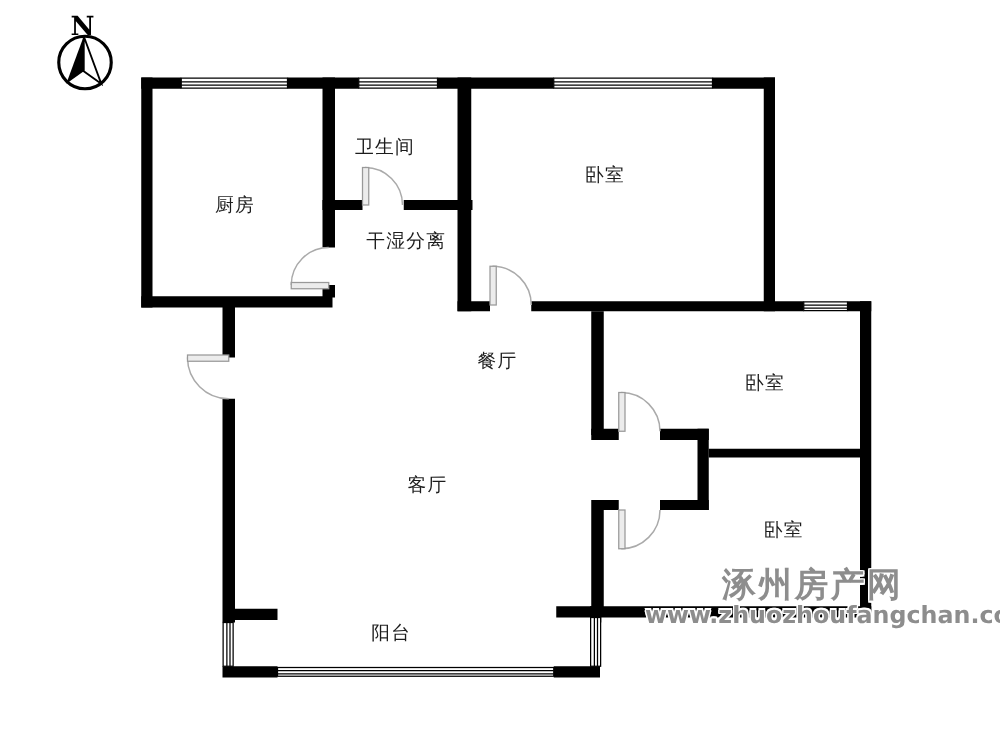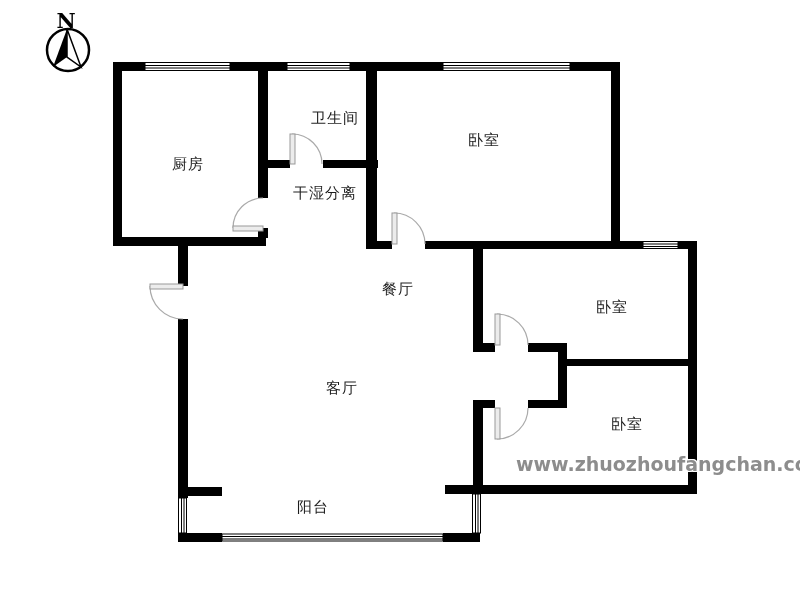--- a/index.html
+++ b/index.html
@@ -139,26 +139,27 @@
 
     <g>
       <text x="66" y="28" text-anchor="middle" font-family="'DejaVu Serif','Liberation Serif',serif" font-size="21" font-weight="bold" fill="#000">N</text>
       <circle cx="68" cy="50" r="21" fill="none" stroke="#000" stroke-width="2.5"></circle>
       <polygon points="67,29 53,67 67,57" fill="#000"></polygon>
       <polygon points="67,29 67,57 81,67" fill="#fff" stroke="#000" stroke-width="1.5"></polygon>
     </g>
   </svg>
 
   <div class="room-label" style="left:188px;top:152px;margin-top:12px;">厨房</div>
-  <div class="room-label" style="left:308px;top:118px;margin-left:27px;">卫生间</div>
+  <div class="room-label" style="left:308px;top:118px;">卫生间</div>
   <div class="room-label" style="left:325px;top:193px;">干湿分离</div>
   <div class="room-label" style="left:484px;top:140px;">卧室</div>
   <div class="room-label" style="left:612px;top:307px;">卧室</div>
   <div class="room-label" style="left:627px;top:424px;">卧室</div>
   <div class="room-label" style="left:398px;top:289px;text-align:right;">餐厅</div>
   <div class="room-label" style="left:342px;top:388px;">客厅</div>
   <div class="room-label" style="left:313px;top:507px;">阳台</div>
 
   <div class="watermark">
+    <div class="wm-line1">涿州房产网</div>
     <div class="wm-line2">www.zhuozhoufangchan.com</div>
   </div>
 
 </div>
 
 </body></html>

